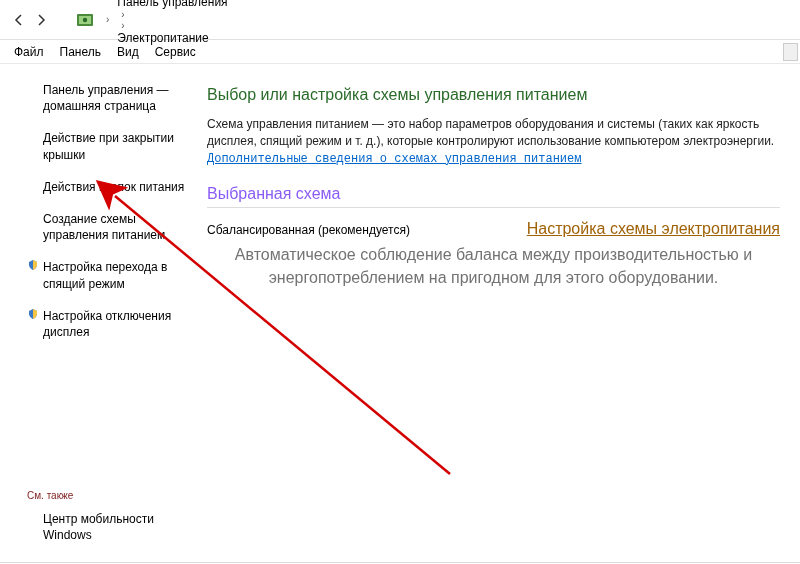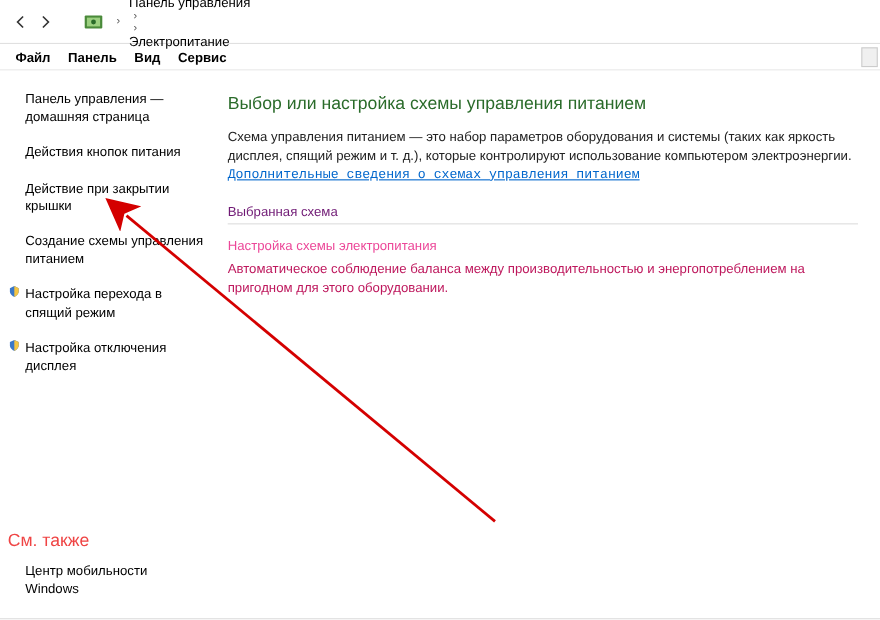--- a/index.html
+++ b/index.html
@@ -43,35 +43,35 @@
   .bc-chev { padding: 0 6px; color: #555; font-size: 10px; }
   .menubar {
     height: 24px;
     display: flex;
     align-items: center;
     padding: 0 6px;
     border-bottom: 1px solid #e8e8e8;
     font-size: 12px;
     position: relative;
   }
-  .menu-item { padding: 2px 8px; cursor: pointer; font-weight: bold; }
+  .menu-item { padding: 2px 8px; cursor: pointer; }
   .scroll-stub {
     position: absolute; right: 2px; top: 3px;
     width: 15px; height: 18px;
     background: #f0f0f0;
     border: 1px solid #ccc;
   }
   .body {
     display: flex;
     height: calc(100% - 64px - 1px);
     position: relative;
   }
   .sidebar {
     width: 195px;
-    padding: 18px 10px 10px 7px;
+    padding: 18px 10px 10px 27px;
     display: flex;
     flex-direction: column;
     font-size: 12px;
   }
   .side-link {
     color: #000;
     margin-bottom: 16px;
     line-height: 1.35;
     cursor: pointer;
     display: flex;
@@ -79,22 +79,22 @@
   }
   .side-link .bullet {
     width: 12px; height: 12px;
     margin-right: 4px;
     flex-shrink: 0;
     display: inline-block;
   }
   .side-link.no-bullet .bullet { visibility: hidden; }
   .spacer { flex: 1; }
   .see-also-hdr {
-    color: #ef4444;
-    font-size: 16px;
+    color: #7f1d1d;
+    font-size: 10px;
     margin-bottom: 10px;
   }
   .main {
     flex: 1;
     padding: 22px 20px 24px 12px;
     position: relative;
   }
   .main h1 {
     font-size: 16px;
     font-weight: 400;
@@ -107,45 +107,47 @@
     line-height: 1.4;
     margin-bottom: 2px;
   }
   .more-link {
     color: #0066cc;
     text-decoration: underline;
     cursor: pointer;
     font-family: Liberation Mono, monospace;
   }
   .section-hdr {
-    font-size: 12px;
-    color: #701a75;
+    font-size: 16px;
+    color: #8b5cf6;
     margin: 18px 0 4px 0;
   }
   .hr {
     border: none;
     border-top: 1px solid #ddd;
     margin: 4px 0 12px 0;
   }
   .plan-row {
     display: flex;
     justify-content: space-between;
     align-items: baseline;
     margin-bottom: 6px;
   }
   .plan-name { font-size: 12px; }
   .plan-link {
-    color: #ec4899;
-    font-size: 12px;
-    cursor: pointer;
+    color: #a16207;
+    font-size: 16px;
+    cursor: pointer;
+    text-decoration: underline;
   }
   .plan-desc {
-    font-size: 12px;
-    color: #be185d;
+    font-size: 16px;
+    color: #737373;
     line-height: 1.4;
+    text-align: center;
   }
   .bottom-rule {
     position: absolute;
     left: 0; right: 0; bottom: 0;
     border-top: 1px solid #ddd;
   }
   .annot-arrow {
     position: absolute;
     left: 0; top: 0;
     pointer-events: none;
@@ -194,25 +196,25 @@
 <div class="body">
 
   <div class="sidebar">
     <div class="side-link no-bullet">
       <span class="bullet"></span>
       <span>Панель управления — домашняя страница</span>
     </div>
 
     <div class="side-link no-bullet">
       <span class="bullet"></span>
+      <span>Действие при закрытии крышки</span>
+    </div>
+    <div class="side-link no-bullet">
+      <span class="bullet"></span>
       <span>Действия кнопок питания</span>
-    </div>
-    <div class="side-link no-bullet">
-      <span class="bullet"></span>
-      <span>Действие при закрытии крышки</span>
     </div>
     <div class="side-link no-bullet">
       <span class="bullet"></span>
       <span>Создание схемы управления питанием</span>
     </div>
     <div class="side-link">
       <span class="bullet">
         <svg width="12" height="12" viewBox="0 0 12 12">
             <path d="M6 1 L10 3 V6 C10 9 6 11 6 11 C6 11 2 9 2 6 V3 Z" fill="#3a78c8"></path>
             <path d="M6 1 L10 3 V6 C10 9 6 11 6 11 Z" fill="#f5c542"></path>
@@ -243,20 +245,21 @@
     <h1>Выбор или настройка схемы управления питанием</h1>
     <div class="desc">
       <span>Схема управления питанием — это набор параметров оборудования и системы (таких как яркость дисплея, спящий режим и т. д.), которые контролируют использование компьютером электроэнергии.</span>
       <span class="more-link">Дополнительные сведения о схемах управления питанием</span>
     </div>
 
     <div class="section-hdr">Выбранная схема</div>
     <hr class="hr">
 
     <div class="plan-row">
+      <span class="plan-name">Сбалансированная (рекомендуется)</span>
       <span class="plan-link">Настройка схемы электропитания</span>
     </div>
     <div class="plan-desc">Автоматическое соблюдение баланса между производительностью и энергопотреблением на пригодном для этого оборудовании.</div>
   </div>
 
   <div class="bottom-rule"></div>
 
   <svg class="annot-arrow" width="800" height="500">
     <defs>
       <marker id="ahead" markerWidth="12" markerHeight="12" refX="2" refY="6" orient="auto">

